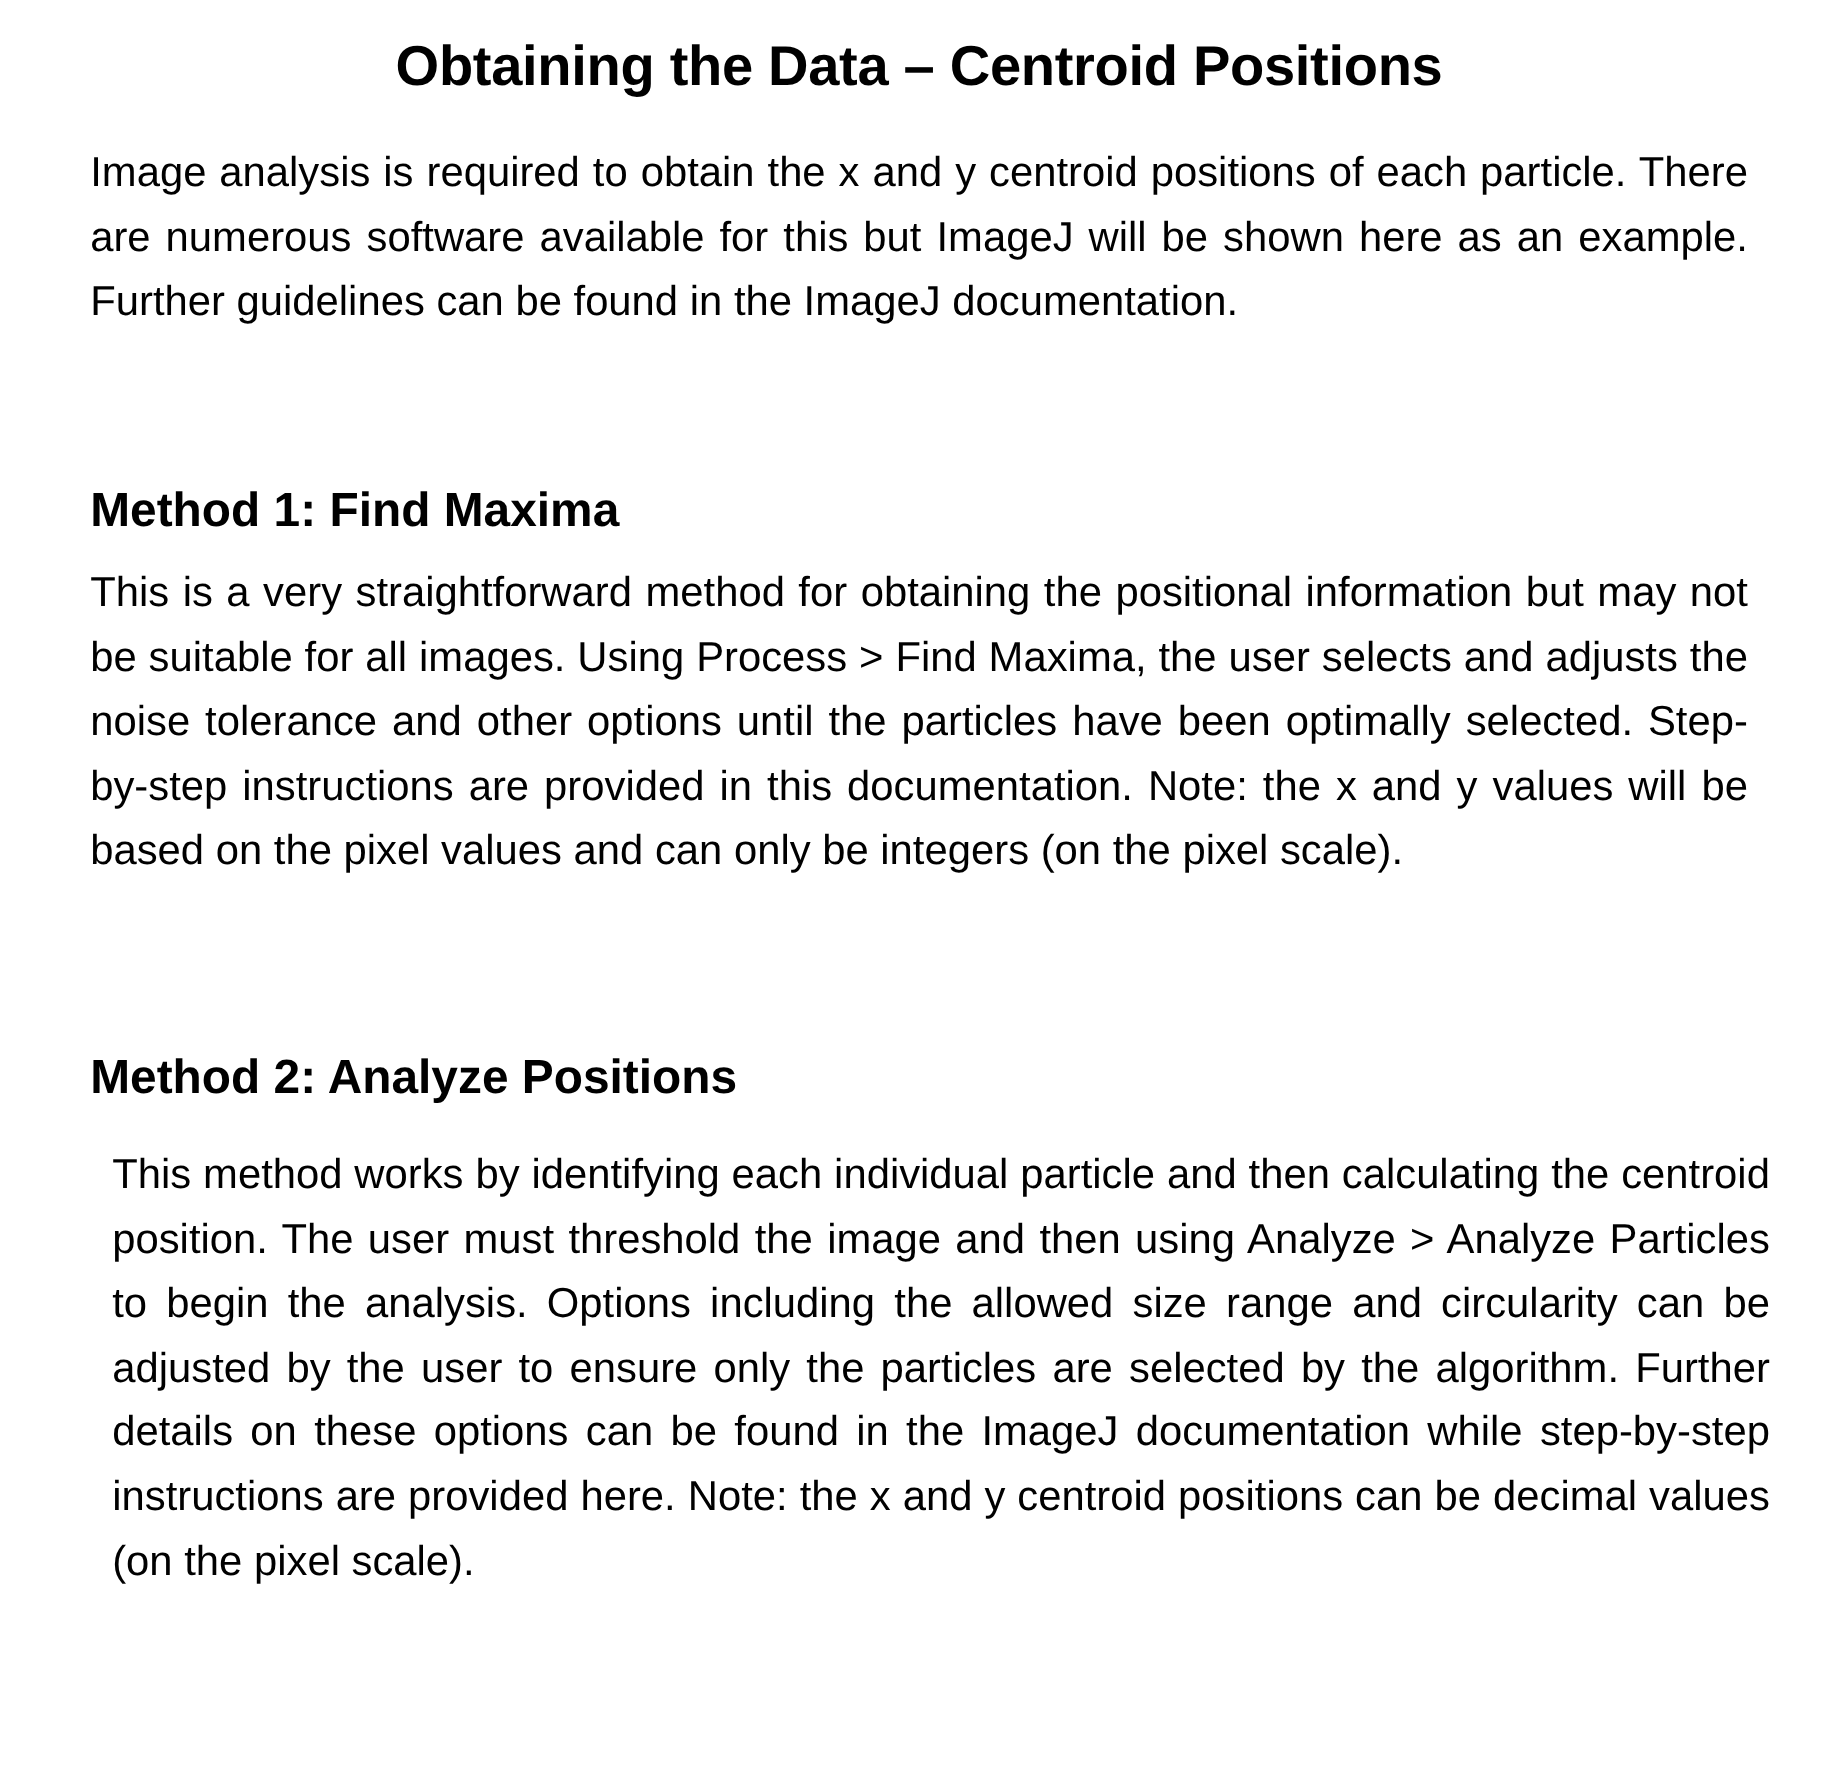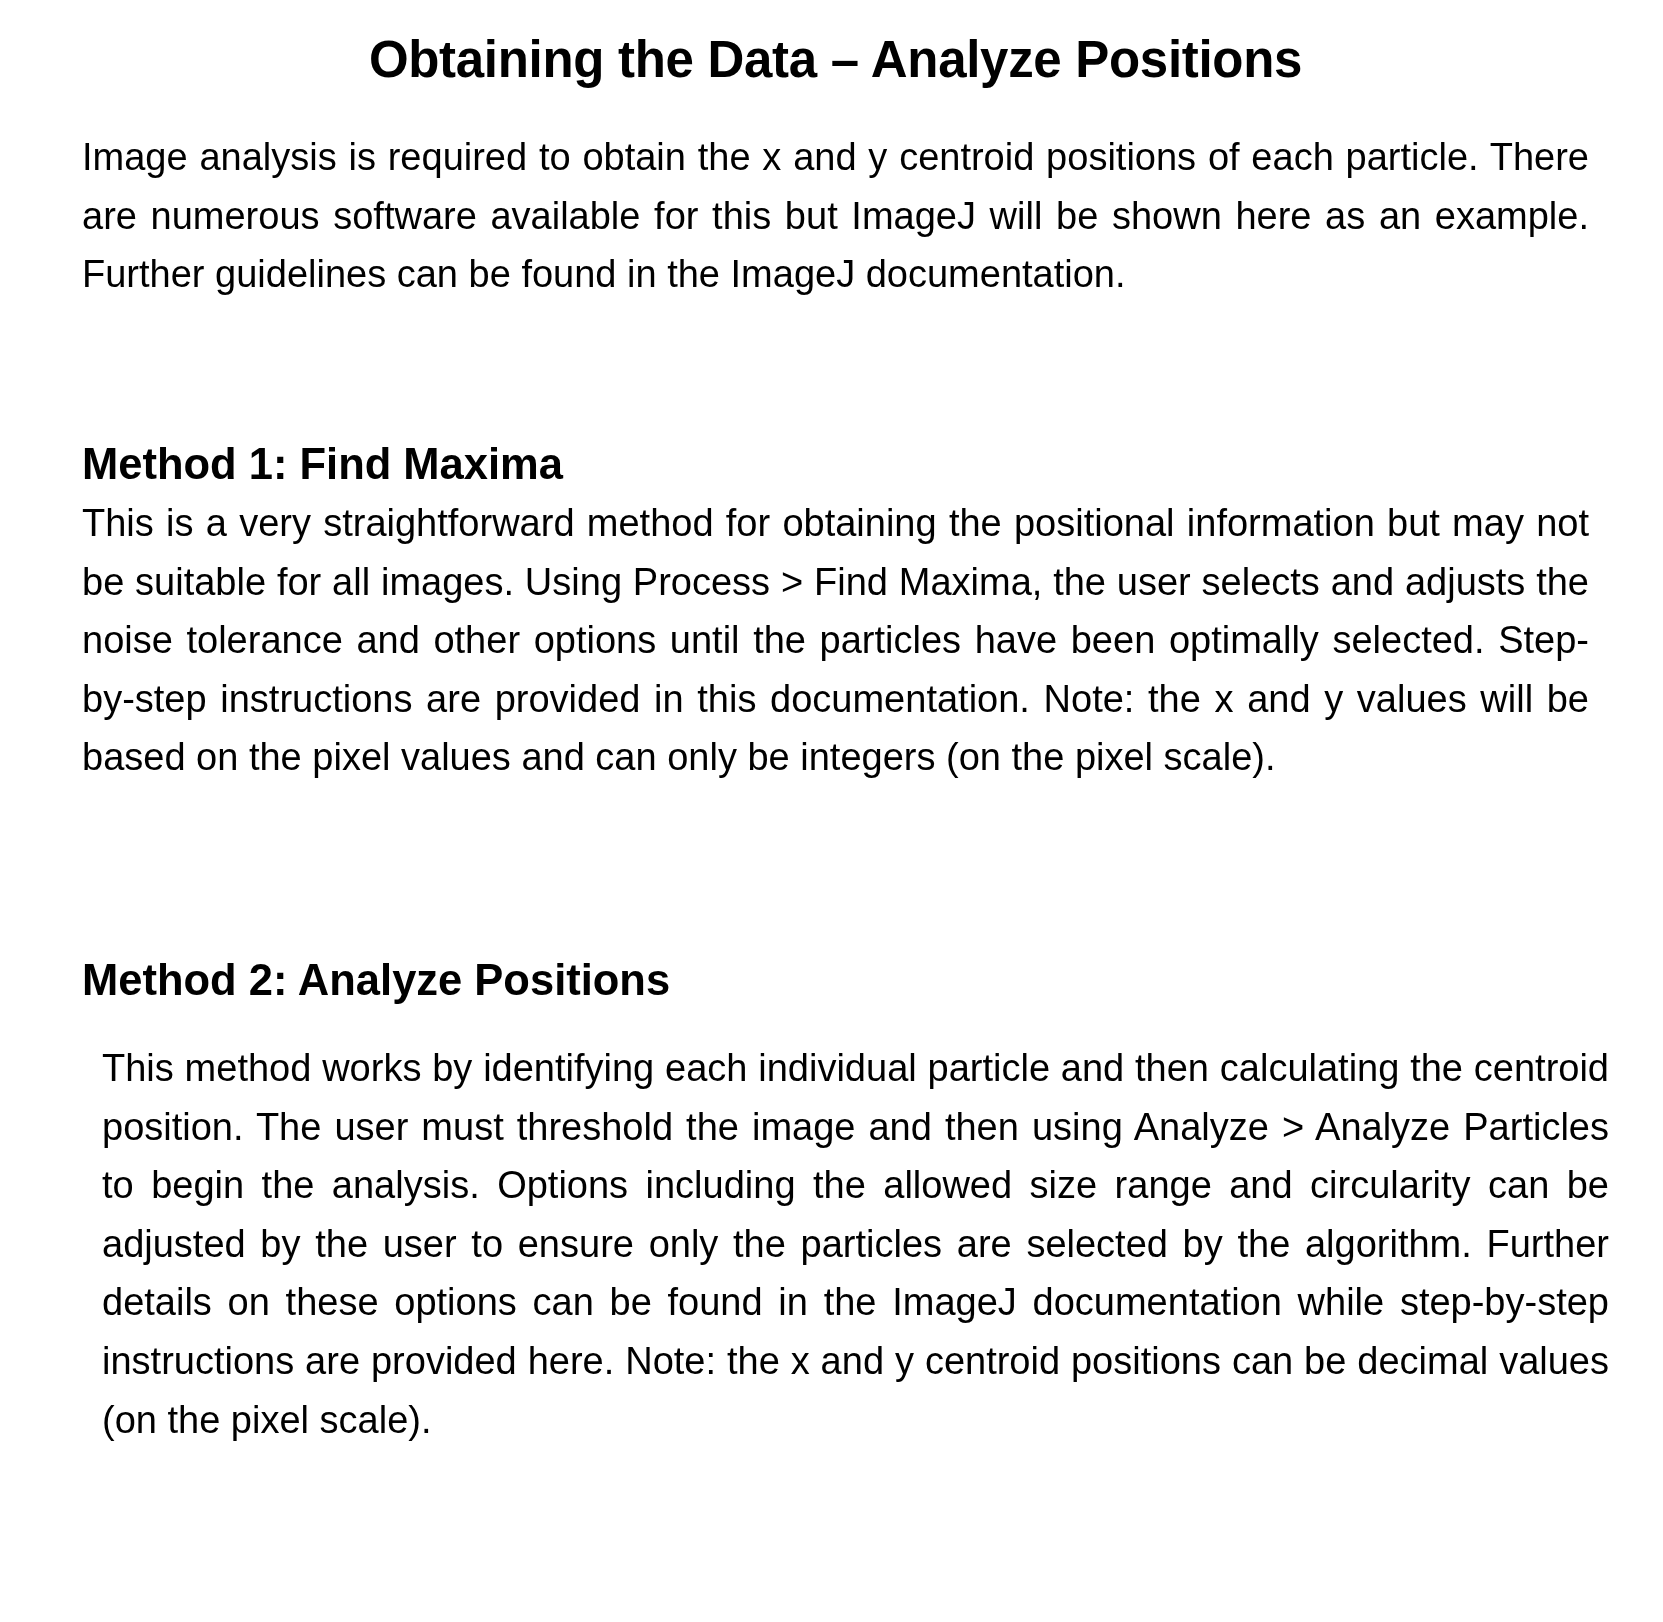--- a/index.html
+++ b/index.html
@@ -46,29 +46,29 @@
     .heading {
       position: absolute;
       left: 0;
       margin: 0;
       font-weight: bold;
       font-size: 43.5px;
       line-height: 56px;
     }
     #intro { top: 128px; }
     #m1-heading { top: 436px; }
-    #m1-body { top: 494px; }
+    #m1-body { top: 510px; }
     #m2-heading { top: 952px; }
     #m2-body { top: 1039px; margin-left: 20px; }
   </style>
 </head>
 <body>
 
 <div class="page">
-  <h1 class="title" id="title">Obtaining the Data – Analyze Positions</h1>
+  <h1 class="title" id="title">Obtaining the Data – Centroid Positions</h1>
 
   <p class="para" id="intro">Image analysis is required to obtain the x and y centroid positions of each particle.  There are numerous software available for this but ImageJ will be shown here as an example.  Further guidelines can be found in the ImageJ documentation.</p>
 
   <h2 class="heading" id="m1-heading">Method 1:  Find Maxima</h2>
   <p class="para" id="m1-body">This is a very straightforward method for obtaining the positional information but may not be suitable for all images.  Using Process &gt; Find Maxima, the user selects and adjusts the noise tolerance and other options until the particles have been optimally selected.  Step-by-step instructions are provided in this documentation.  Note: the x and y values will be based on the pixel values and can only be integers (on the pixel scale).</p>
 
   <h2 class="heading" id="m2-heading">Method 2:  Analyze Positions</h2>
   <p class="para" id="m2-body">This method works by identifying each individual particle and then calculating the centroid position.  The user must threshold the image and then using Analyze &gt; Analyze Particles to begin the analysis.  Options including the allowed size range and circularity can be adjusted by the user to ensure only the particles are selected by the algorithm.  Further details on these options can be found in the ImageJ documentation while step-by-step instructions are provided here. Note: the x and y centroid positions can be decimal values (on the pixel scale).</p>
 </div>
 

